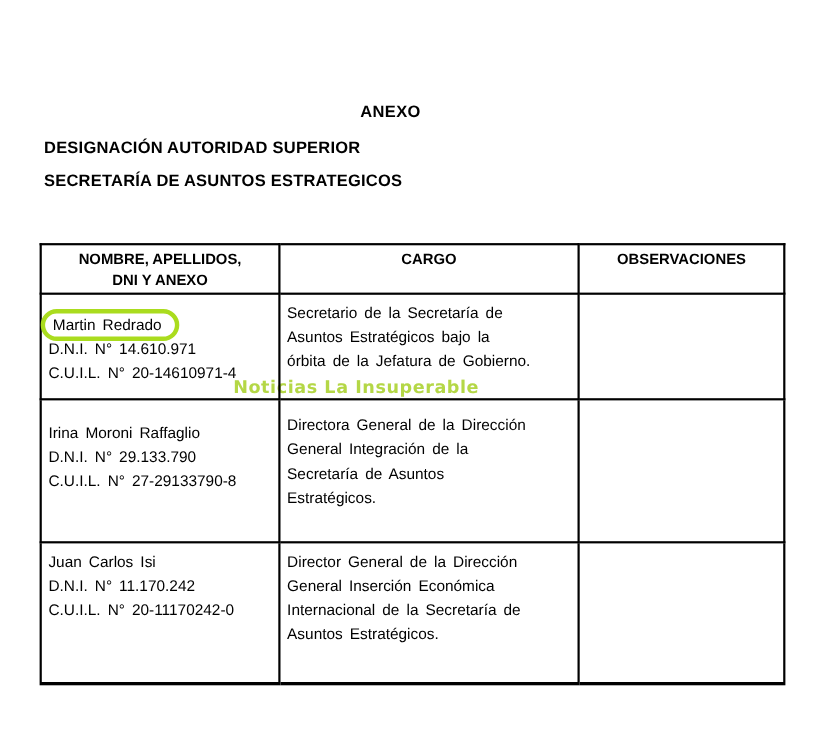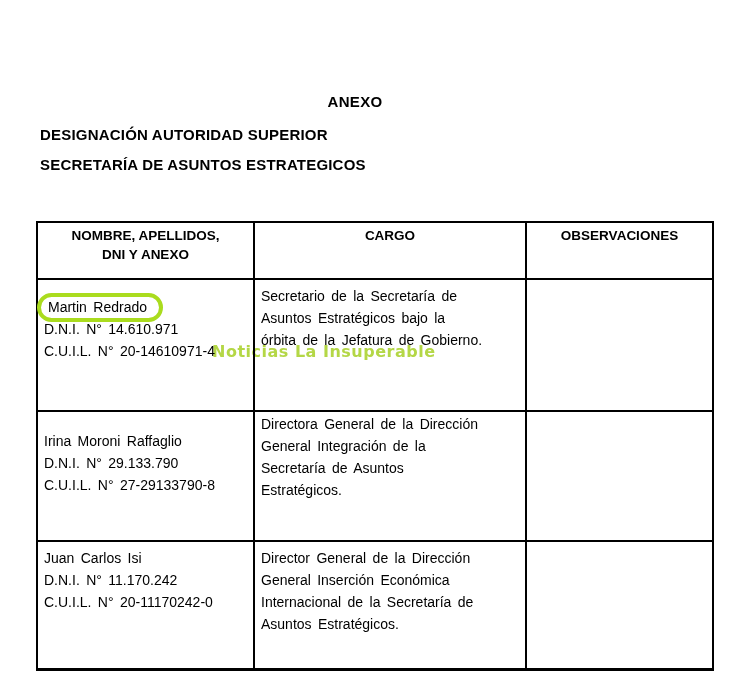--- a/index.html
+++ b/index.html
@@ -54,42 +54,42 @@
   table.designations col.c2 { width: 272px; }
   table.designations col.c3 { width: 187px; }
   table.designations td, table.designations th {
     border: 2px solid #000000;
     vertical-align: top;
     background: transparent;
   }
   table.designations tr.last-row td { border-bottom-width: 3px; }
 
   th.col-header {
-    height: 57px;
+    height: 45px;
     font-size: 13.5px;
     font-weight: bold;
     text-align: center;
     padding-top: 3px;
     line-height: 19px;
   }
   td.cell {
     font-size: 14px;
     line-height: 22px;
     word-spacing: 2.5px;
     padding-left: 6px;
     padding-right: 6px;
   }
-  tr.row-1 { height: 132px; }
+  tr.row-1 { height: 96px; }
   tr.row-2 { height: 130px; }
   tr.row-3 { height: 128px; }
 
   tr.row-1 td.person-cell { padding-top: 16px; }
   tr.row-1 td.cargo-cell  { padding-top: 5px; }
   tr.row-2 td.person-cell { padding-top: 18px; }
-  tr.row-2 td.cargo-cell  { padding-top: 1px; }
+  tr.row-2 td.cargo-cell  { padding-top: 11px; }
   tr.row-3 td.person-cell { padding-top: 5px; }
   tr.row-3 td.cargo-cell  { padding-top: 5px; }
 
   td.cargo-cell { white-space: pre-line; }
 
   .highlight-oval {
     display: inline-block;
     border: 4px solid #aadc1e;
     border-radius: 16px;
     padding: 0px 12px 1px 7px;

